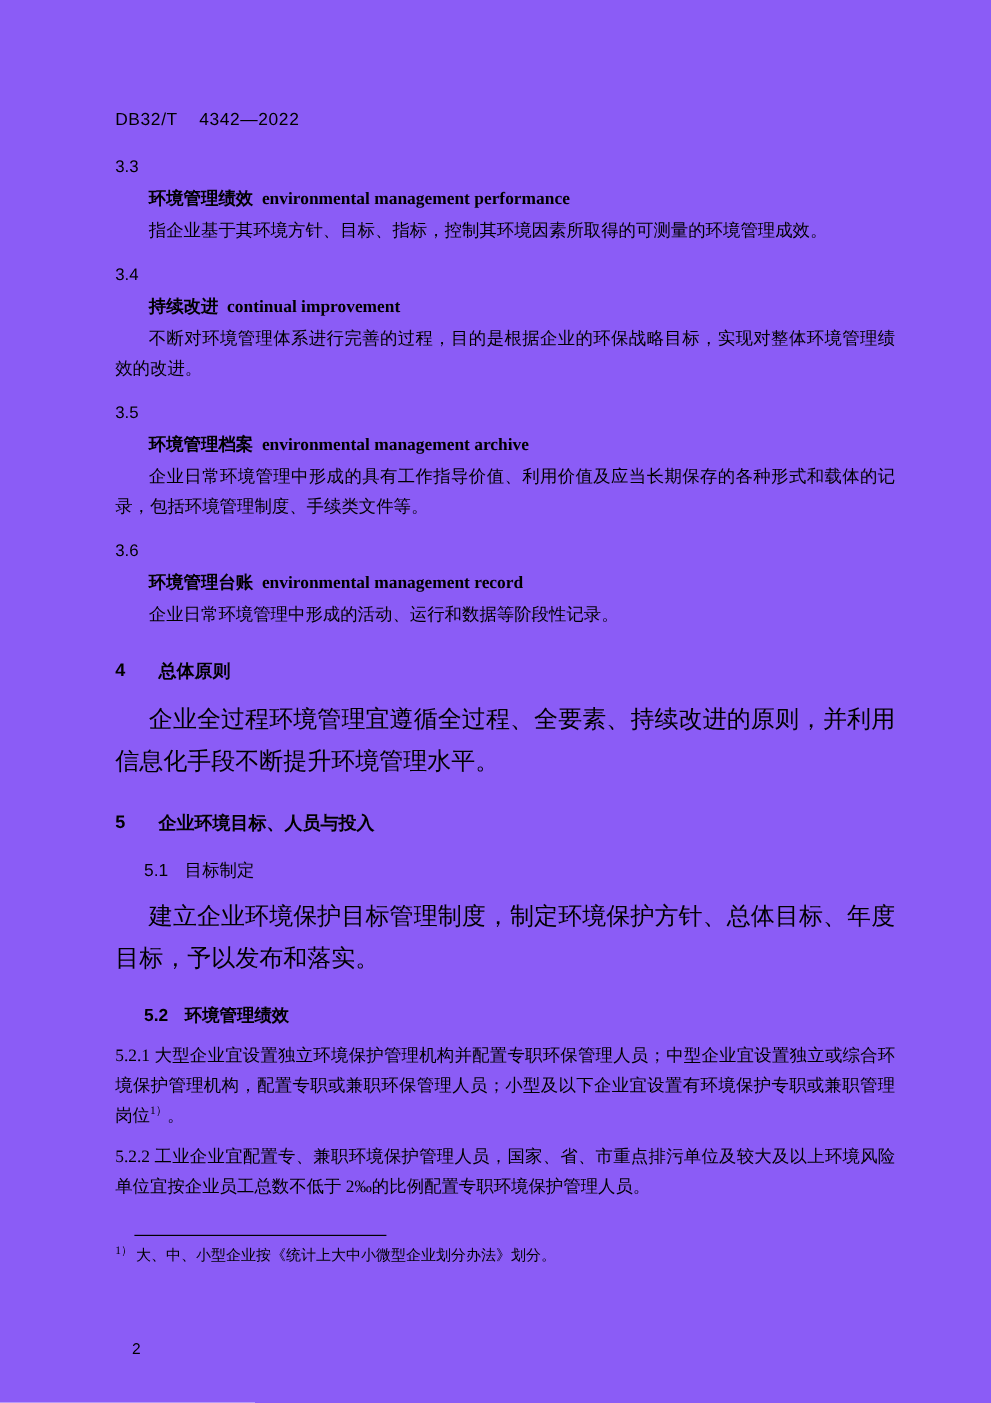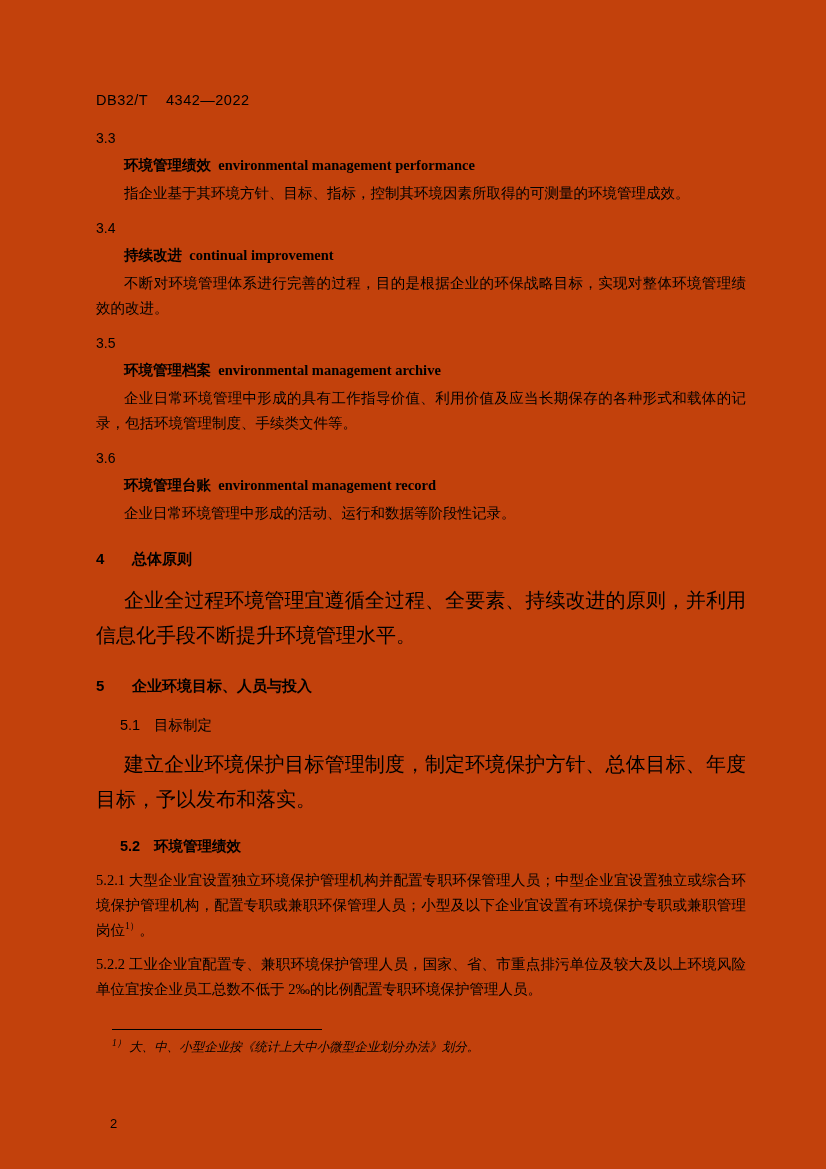--- a/index.html
+++ b/index.html
@@ -8,21 +8,21 @@
     background: #ffffff;
   }
   body {
     font-family: "Liberation Serif", "DejaVu Serif", serif;
     color: #000000;
   }
   .page {
     position: relative;
     width: 826px;
     height: 1169px;
-    background: #c2410c;
+    background: #8b5cf6;
     overflow: hidden;
     box-sizing: border-box;
   }
   .content {
     position: absolute;
     left: 96px;
     top: 92px;
     width: 650px;
   }
   .header {
@@ -103,22 +103,21 @@
     margin-left: 16px;
     width: 210px;
     height: 0;
     border: 0;
     border-top: 1px solid #000;
   }
   .footnote {
     font-size: 12.5px;
     line-height: 1.6;
     margin-top: 6px;
-    margin-left: 16px;
-    font-style: italic;
+    margin-left: 0;
   }
   .footnote .mark {
     font-size: 9.5px;
     vertical-align: super;
     margin-right: 3px;
   }
   .pagenum {
     position: absolute;
     left: 110px;
     bottom: 38px;

